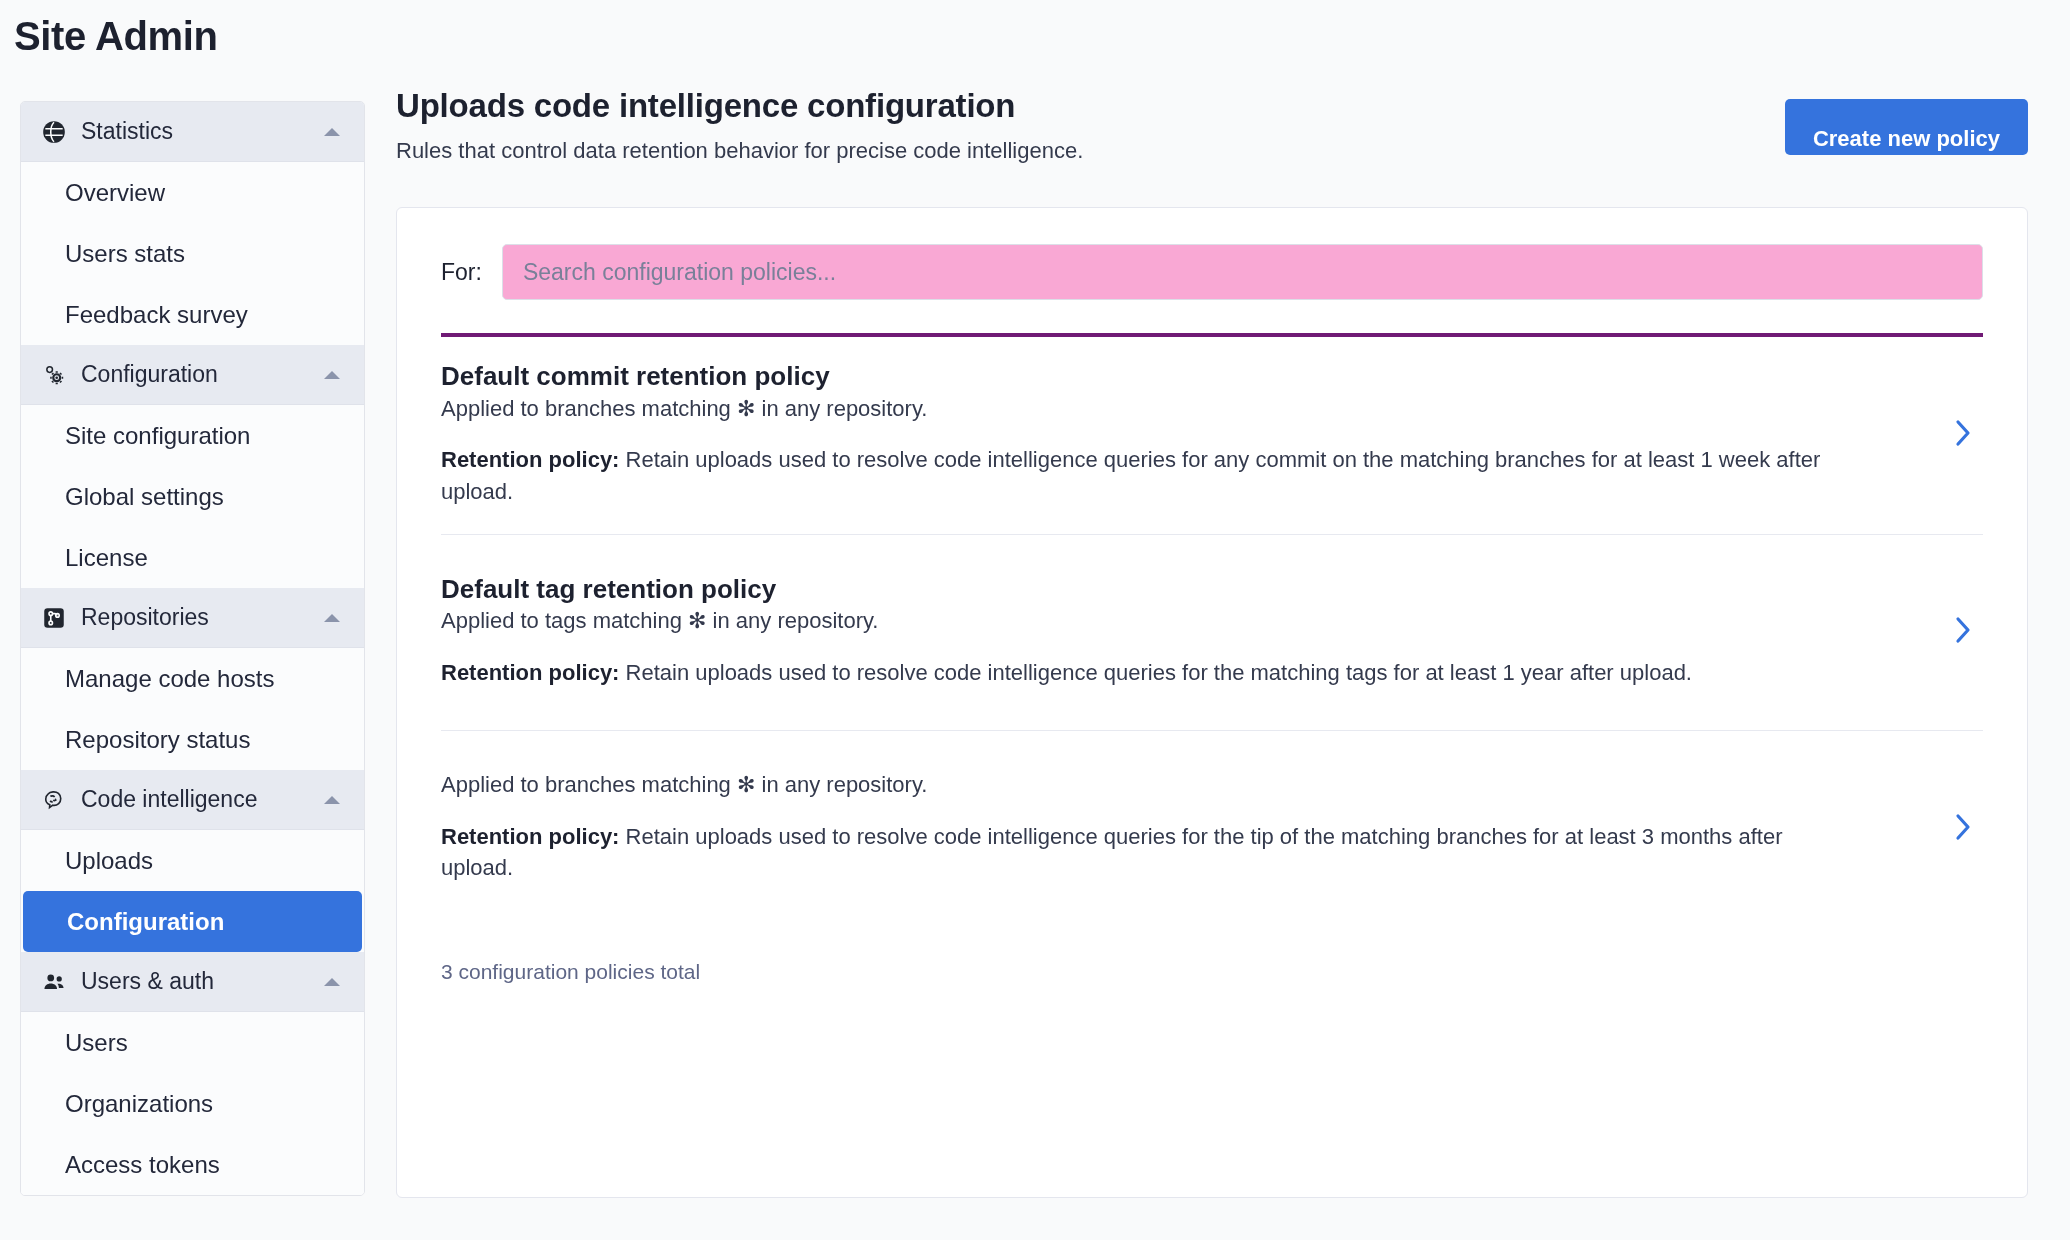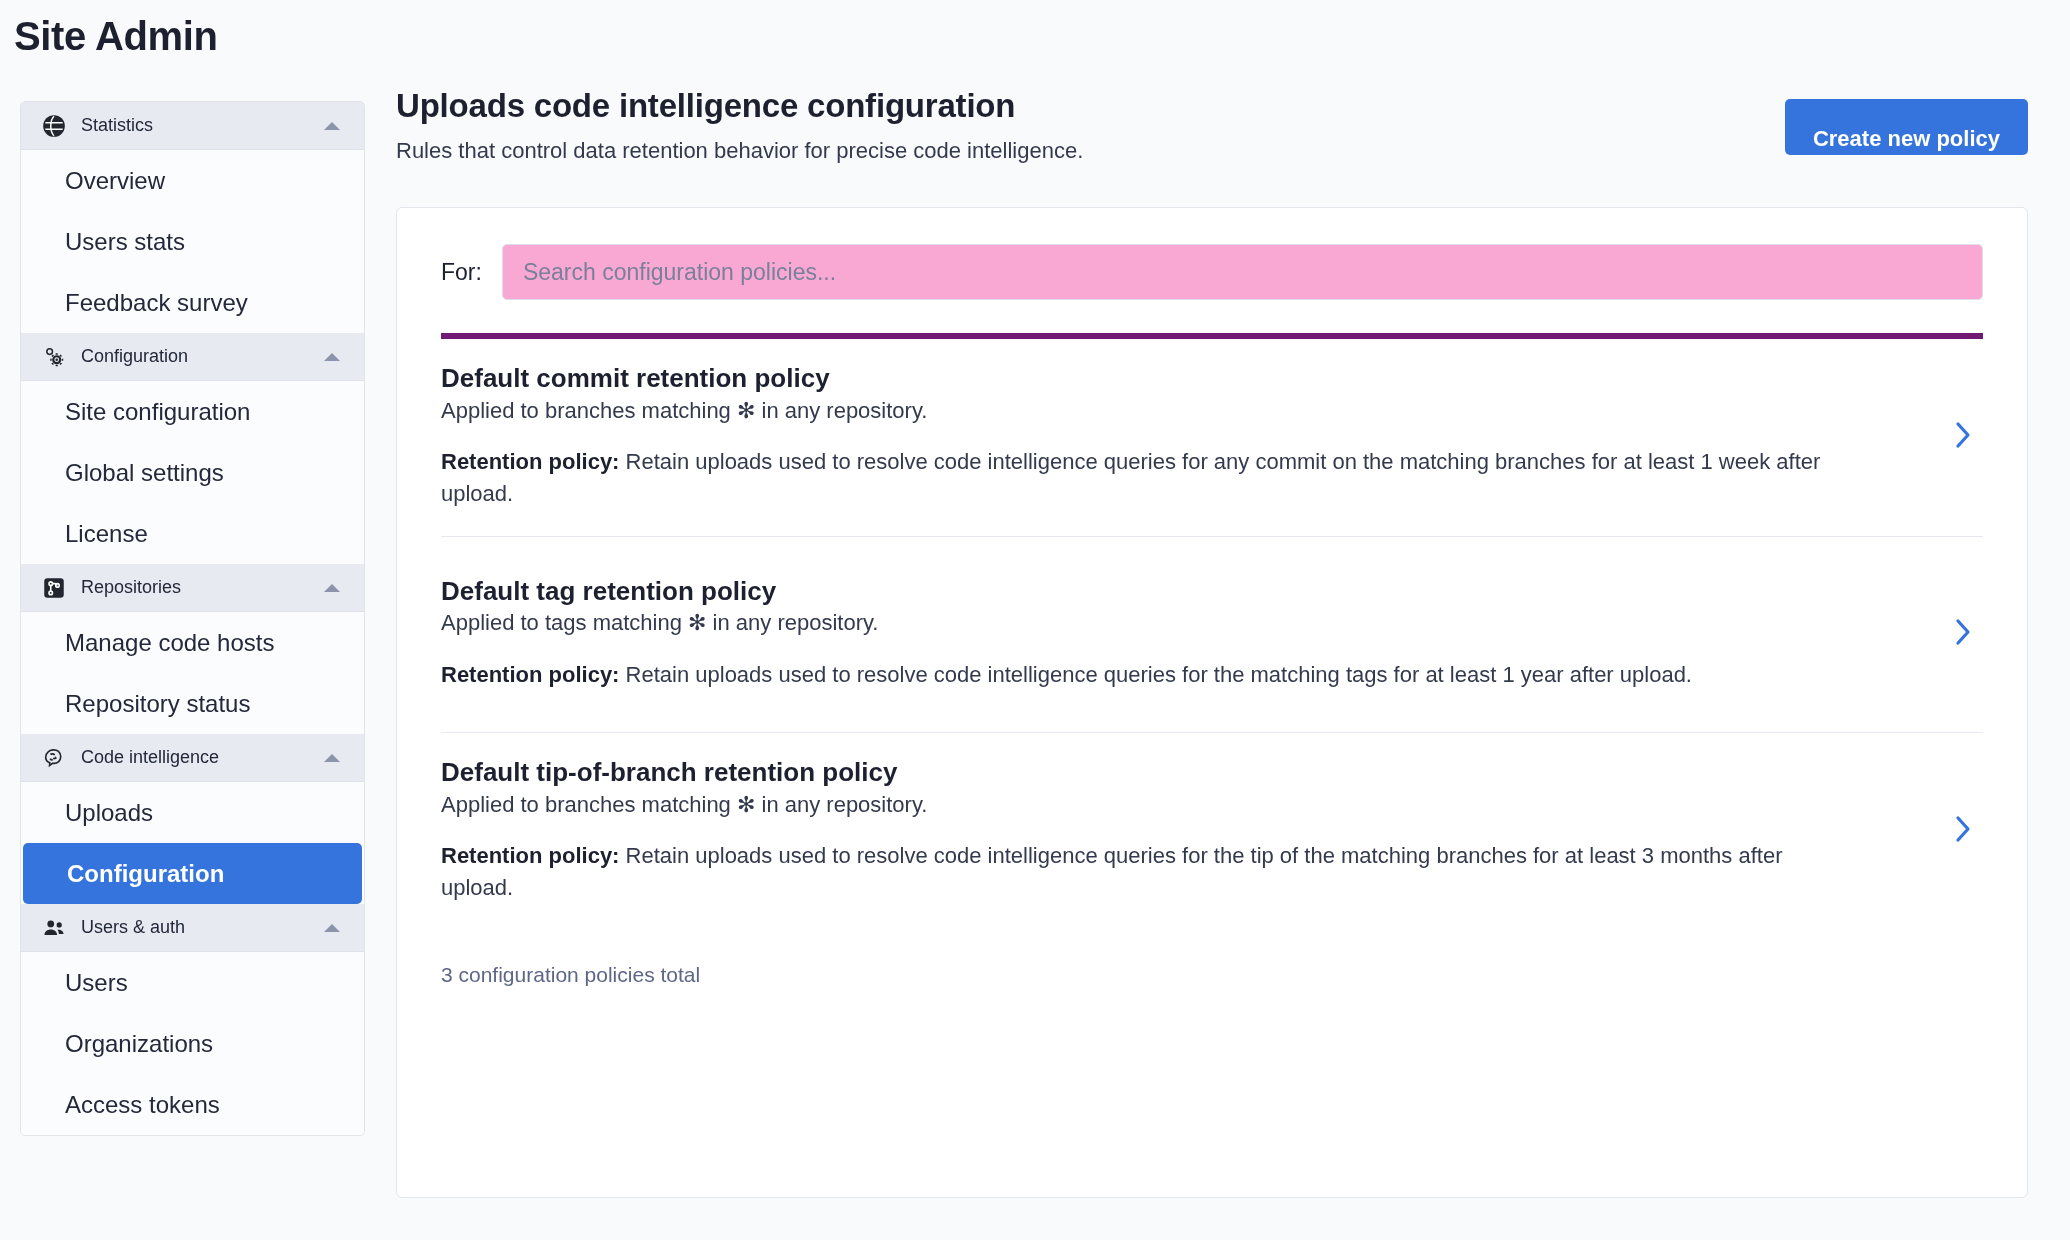--- a/index.html
+++ b/index.html
@@ -40,25 +40,25 @@
     background: #fbfcfd;
     border: 1px solid #e2e4ea;
     border-radius: 5px;
     overflow: hidden;
   }
   .nav-group { display: block; }
   .nav-header {
     display: flex;
     align-items: center;
     gap: 14px;
-    height: 48px;
+    height: 60px;
     padding: 0 22px 0 20px;
     background: #e7eaf1;
     border-bottom: 1px solid #dfe2ea;
-    font-size: 18px;
+    font-size: 23px;
     font-weight: 400;
     color: #23283a;
   }
   .nav-header .hdr-label { flex: 1; }
   .nav-header .chev {
     width: 0; height: 0;
     border-left: 8px solid transparent;
     border-right: 8px solid transparent;
     border-bottom: 8px solid #8b94ab;
     margin-right: 2px;
@@ -184,21 +184,21 @@
     border-radius: 5px;
     font-size: 23px;
     font-family: "Liberation Sans", sans-serif;
     color: #1d212f;
     padding: 16px 20px;
     background: #f9a8d4;
     outline: none;
   }
   .search-input::placeholder { color: #798099; }
 
-  .policy-list { border-top: 6px solid #701a75; }
+  .policy-list { border-top: 4px solid #701a75; }
 
   .policy-row {
     position: relative;
     display: flex;
     align-items: center;
     border-bottom: 1px solid #e7e9f0;
     padding: 23px 0 27px 0;
     min-height: 196px;
     cursor: pointer;
   }
@@ -370,21 +370,20 @@
               <div class="policy-retention"><b>Retention policy:</b><span> Retain uploads used to resolve code intelligence queries for the matching tags for at least 1 year after upload.</span></div>
             </div>
             <div class="policy-chevron">
               <svg width="22" height="32" viewBox="0 0 22 32" fill="none" stroke="currentColor" stroke-width="3.2" stroke-linecap="round" stroke-linejoin="round">
                 <path d="M6 5l10 11L6 27"></path>
               </svg>
             </div>
           </div>
           <div class="policy-row">
             <div class="policy-body">
-              <div class="policy-name">Default tip-of-branch retention policy</div>
               <div class="policy-applied">Applied to branches matching ✻ in any repository.</div>
               <div class="policy-retention"><b>Retention policy:</b><span> Retain uploads used to resolve code intelligence queries for the tip of the matching branches for at least 3 months after upload.</span></div>
             </div>
             <div class="policy-chevron">
               <svg width="22" height="32" viewBox="0 0 22 32" fill="none" stroke="currentColor" stroke-width="3.2" stroke-linecap="round" stroke-linejoin="round">
                 <path d="M6 5l10 11L6 27"></path>
               </svg>
             </div>
           </div>
         </div>

